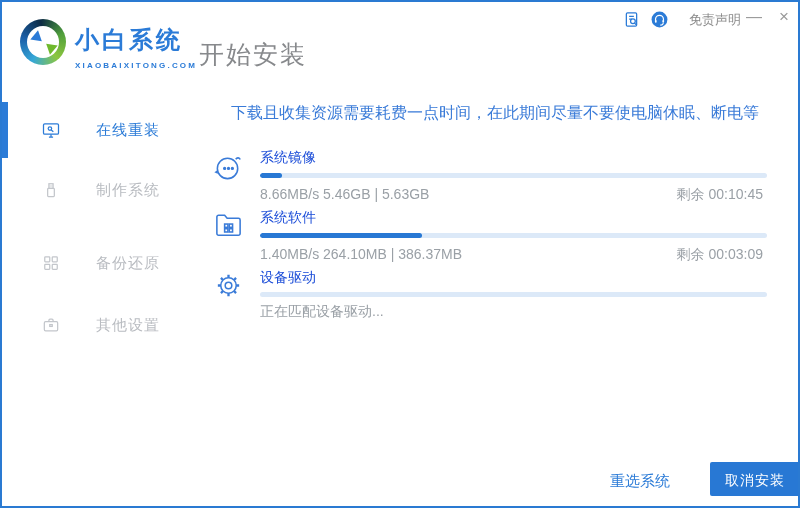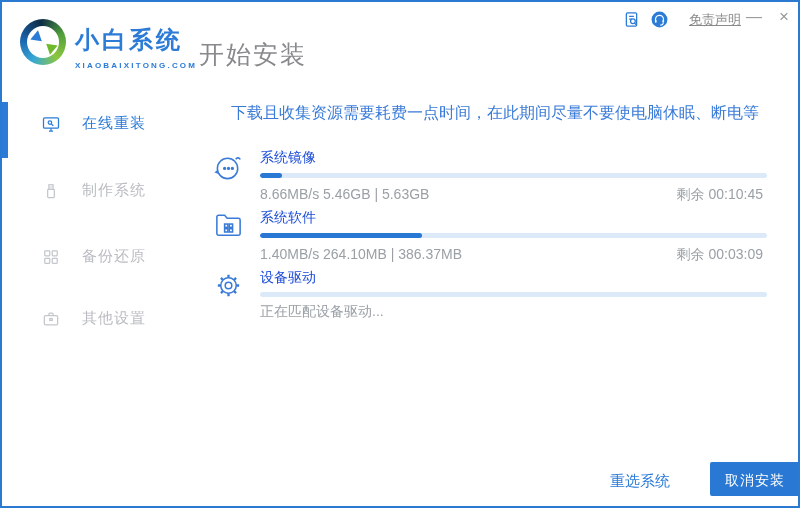--- a/index.html
+++ b/index.html
@@ -5,21 +5,21 @@
   html,body{margin:0;padding:0;background:#e9edf2;}
   body{width:800px;height:508px;font-family:"Liberation Sans","DejaVu Sans",sans-serif;}
   #window{position:relative;width:800px;height:508px;background:#ffffff;
           border:2px solid #2a7ad2;box-sizing:border-box;overflow:hidden;}
 
   
   .tb-icon{position:absolute;top:8px;width:19px;height:19px;color:#2b7bd7;cursor:pointer;}
   #doc-search{left:620px;}
   #headset{left:648px;}
   #disclaimer{position:absolute;left:687px;top:9px;font-size:13px;color:#8a8a8a;
-              text-decoration:underline;cursor:pointer;}
+              cursor:pointer;}
   .win-ctl{position:absolute;top:4px;font-size:16px;color:#9a9a9a;cursor:pointer;
            width:20px;text-align:center;line-height:22px;}
   #min-btn{left:742px;}
   #close-btn{left:772px;font-size:17px;}
 
   
   #logo{position:absolute;left:18px;top:17px;width:46px;height:46px;border-radius:50%;
         background:conic-gradient(from 210deg,#35a7d8,#1b5fa8,#0c2b44,#4f9e3b,#8cc63f,#35a7d8);
         }
   #logo::before{content:"";position:absolute;left:7px;top:7px;width:32px;height:32px;border-radius:50%;
@@ -30,27 +30,27 @@
   #logo .leaf{position:absolute;right:11px;bottom:12px;width:0;height:0;
         border-right:10px solid #6fb92c;border-top:6px solid transparent;border-bottom:6px solid transparent;
         transform:rotate(40deg);}
   #brand{position:absolute;left:73px;top:22px;color:#2b7bd7;}
   #brand-name{font-size:24px;font-weight:bold;letter-spacing:3px;}
   #brand-domain{font-size:8px;font-weight:bold;letter-spacing:2.2px;margin-top:5px;}
   #page-title{position:absolute;left:197px;top:36px;font-size:25px;color:#87898c;letter-spacing:2px;}
 
   
   #active-indicator{position:absolute;left:0;top:100px;width:6px;height:56px;background:#2b7bd7;}
-  .side-item{position:absolute;left:0;width:200px;height:32px;display:flex;
-             cursor:pointer;color:#b9bcc1;}
+  .side-item{position:absolute;left:0;width:200px;height:32px;display:flex;align-items:center;
+             cursor:pointer;color:#b9bcc1;gap:14px;}
   .side-item .s-icon{width:20px;height:20px;margin-left:39px;flex:0 0 auto;color:#c3c6cb;}
   .side-item .s-label{margin-left:21px;font-size:15px;letter-spacing:1px;}
   .side-item.active{color:#2b7bd7;}
   .side-item.active .s-icon{color:#2b7bd7;}
-  #side-0{top:112px;} #side-1{top:179px;} #side-2{top:245px;} #side-3{top:307px;} #side-4{top:373px;}
+  #side-0{top:112px;} #side-1{top:172px;} #side-2{top:245px;} #side-3{top:307px;} #side-4{top:373px;}
 
   
   #notice{position:absolute;left:214px;top:101px;width:558px;text-align:center;
           font-size:16px;color:#3a7bd8;}
   .task-icon{position:absolute;left:211px;width:31px;height:31px;color:#3a7bd8;}
   .task-label{position:absolute;left:258px;font-size:14px;color:#1d4ed8;}
   .bar{position:absolute;left:258px;width:507px;height:5px;border-radius:3px;background:#dce9f8;overflow:hidden;}
   .bar .fill{height:100%;background:#2878d4;border-radius:3px;}
   .task-detail{position:absolute;left:258px;font-size:14px;color:#9aa0a6;text-align:center;}
   .task-remaining{position:absolute;right:35px;font-size:14px;color:#9aa0a6;margin-left:45px;}

